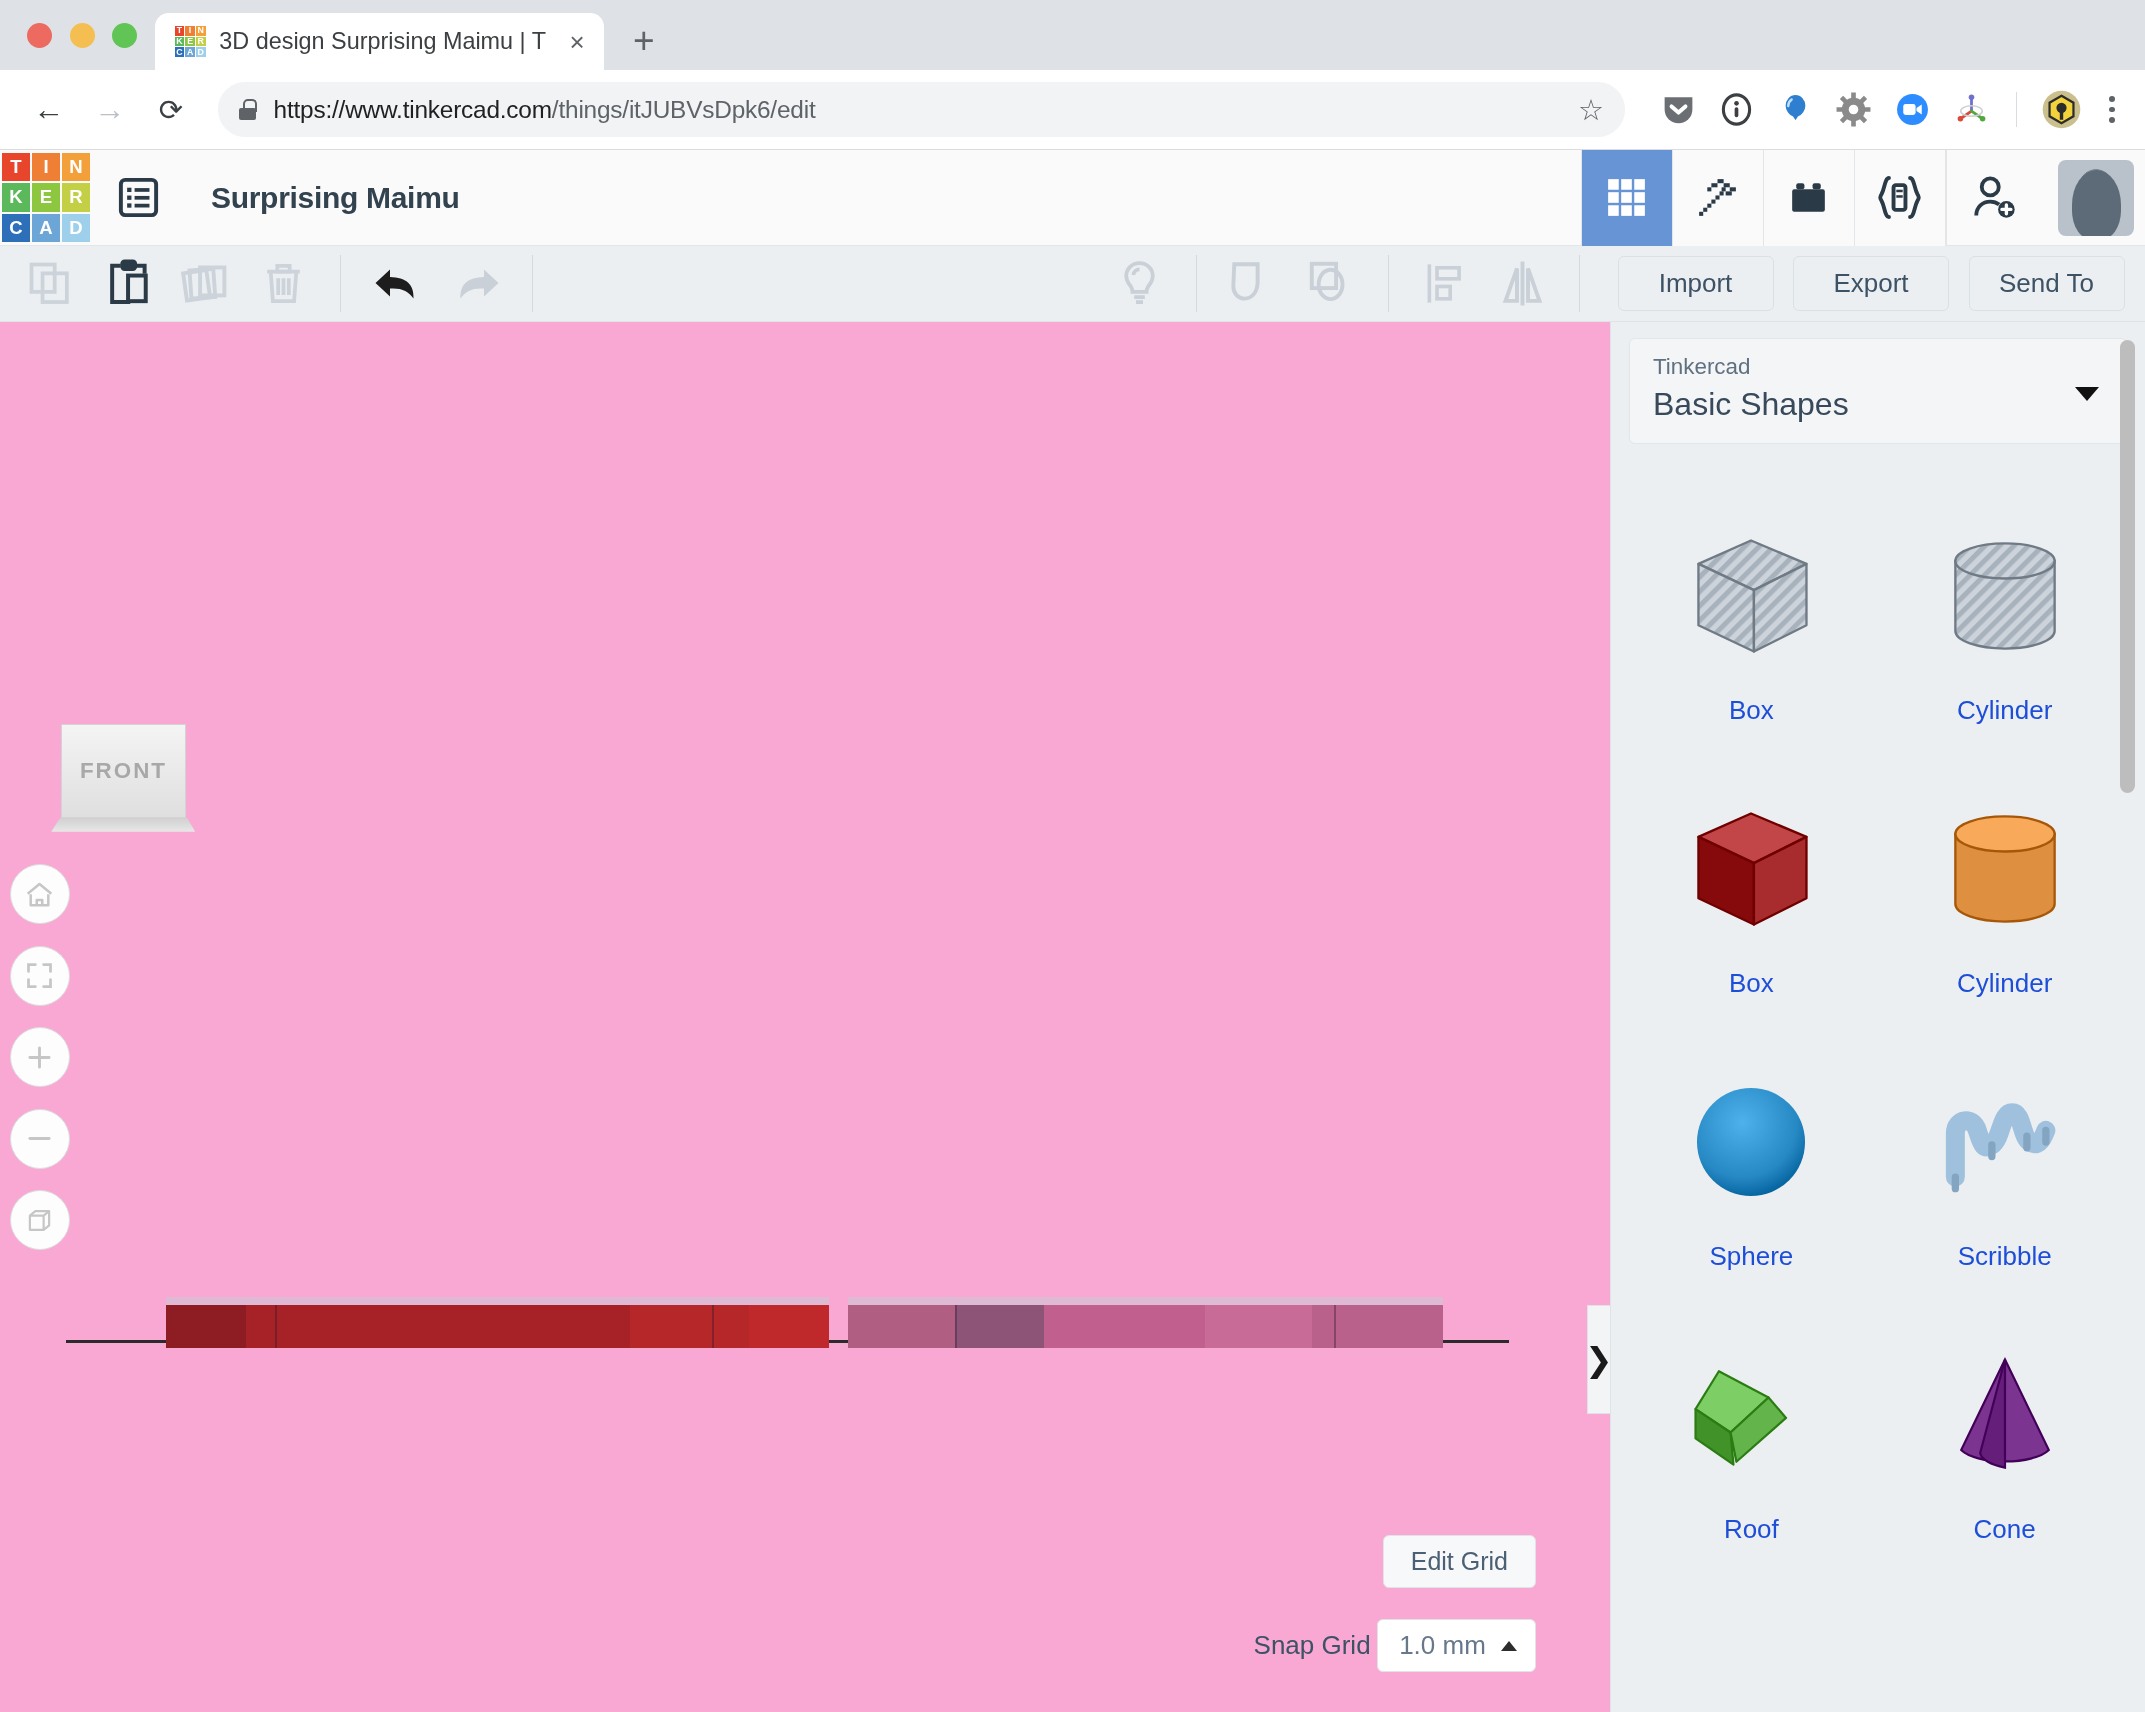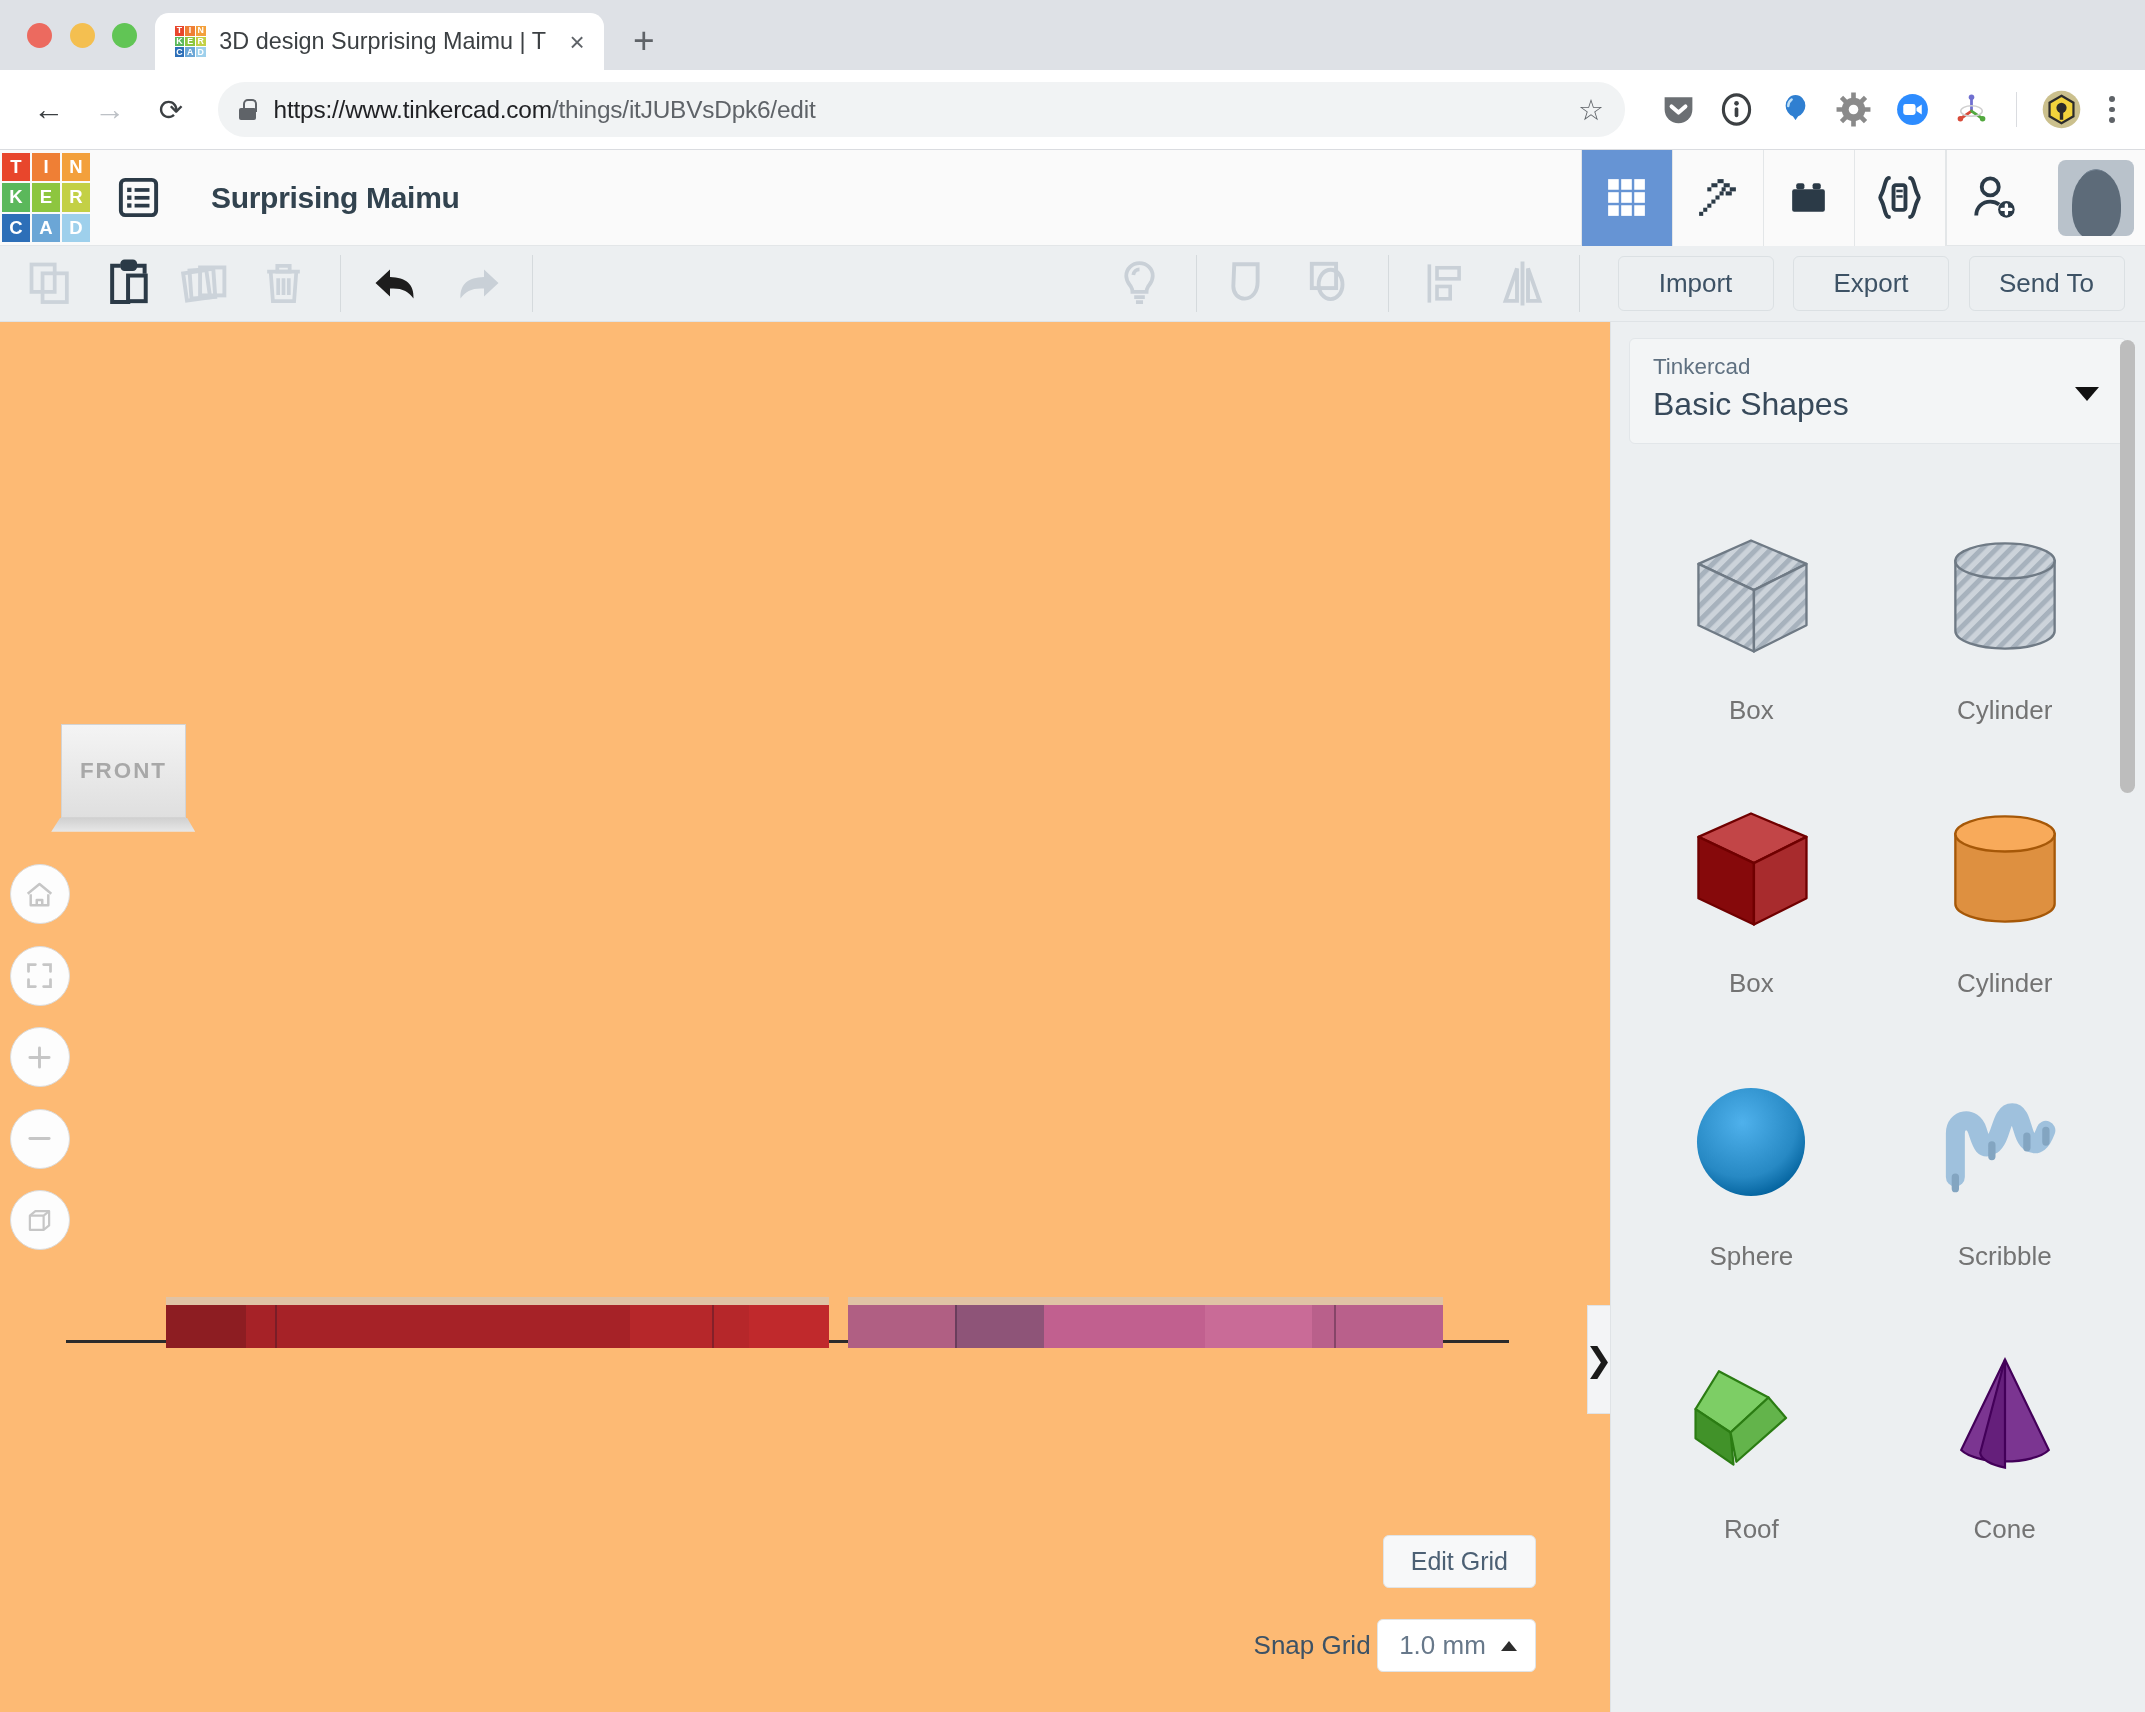--- a/index.html
+++ b/index.html
@@ -156,21 +156,21 @@
     height: 55px; min-width: 156px; padding: 0 25px;
     border: 1px solid #dbe0e3; border-radius: 5.9px; background: #eceff1;
     font-size: 26px; color: #3d5265; cursor: pointer; margin-left: 19.5px;
     display: flex; align-items: center; justify-content: center;
   }
 
   
   .body-row { display: flex; height: 1391px; }
   .viewport {
     width: 1610px; height: 1391px; position: relative;
-    background: #fdba74; overflow: hidden;
+    background: #f9a8d4; overflow: hidden;
   }
   .viewcube {
     position: absolute; left: 61px; top: 402px;
     width: 125px; height: 109px;
   }
   .vc-face {
     width: 125px; height: 94px;
     background: linear-gradient(#f4f4f4, #dfdfdf);
     border: 1px solid #d3d3d3;
     display: flex; align-items: center; justify-content: center;
@@ -260,21 +260,21 @@
     display: grid; grid-template-columns: 1fr 1fr;
     padding: 27px 13.7px 0 13.7px; align-content: start;
   }
   .shape-cell {
     display: flex; flex-direction: column; align-items: center;
     justify-content: flex-start; height: 273px; cursor: pointer;
     padding-top: 21.5px;
   }
   .shape-art { height: 185px; display: flex; align-items: center;
     justify-content: center; }
-  .shape-label { font-size: 26px; color: #737373; margin-top: 5.9px; }
+  .shape-label { font-size: 26px; color: #1d4ed8; margin-top: 5.9px; }
 
   .rp-scroll {
     position: absolute; right: 9.8px; top: 17.6px;
     width: 15.6px; height: 453px; background: #bdbdbd; border-radius: 7.8px;
     cursor: pointer;
   }
 
   svg { display: block; }
 </style>
 </head>

